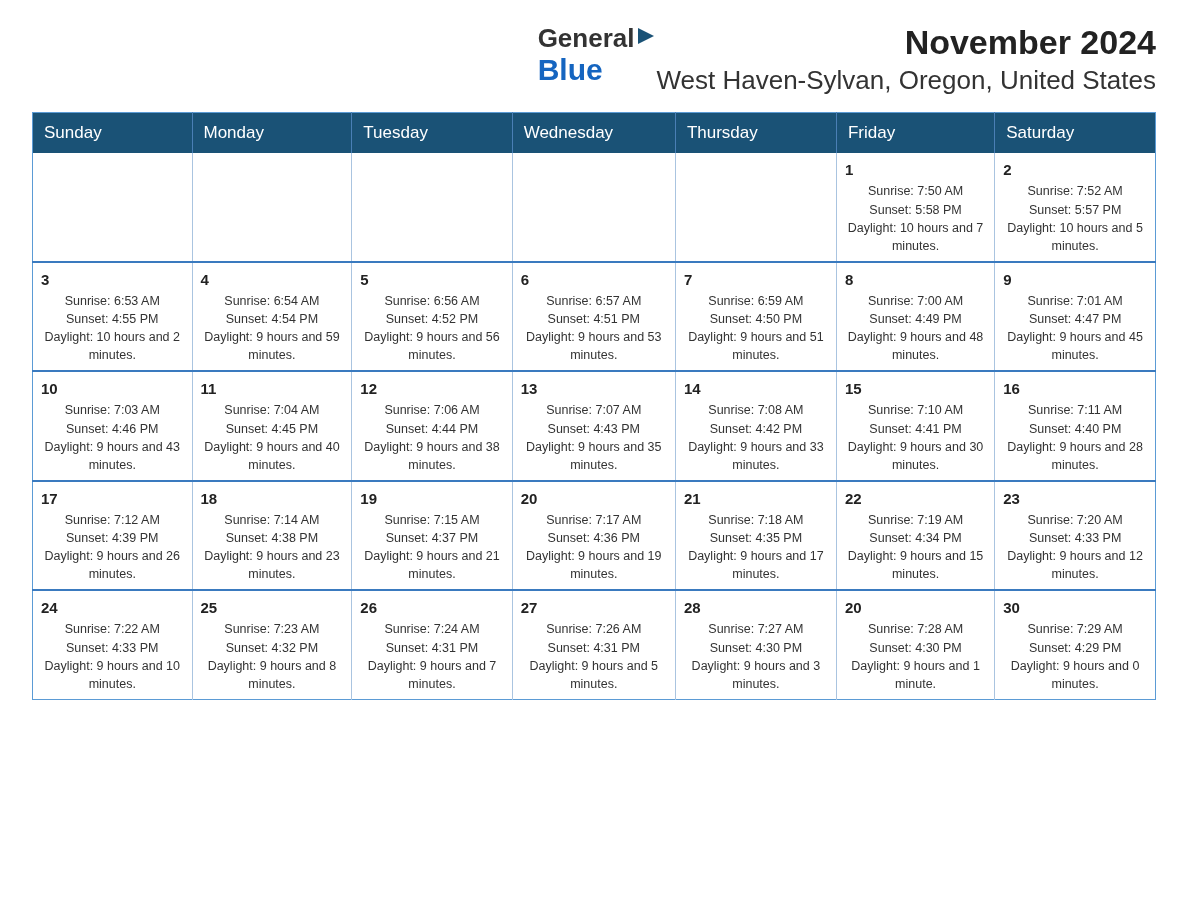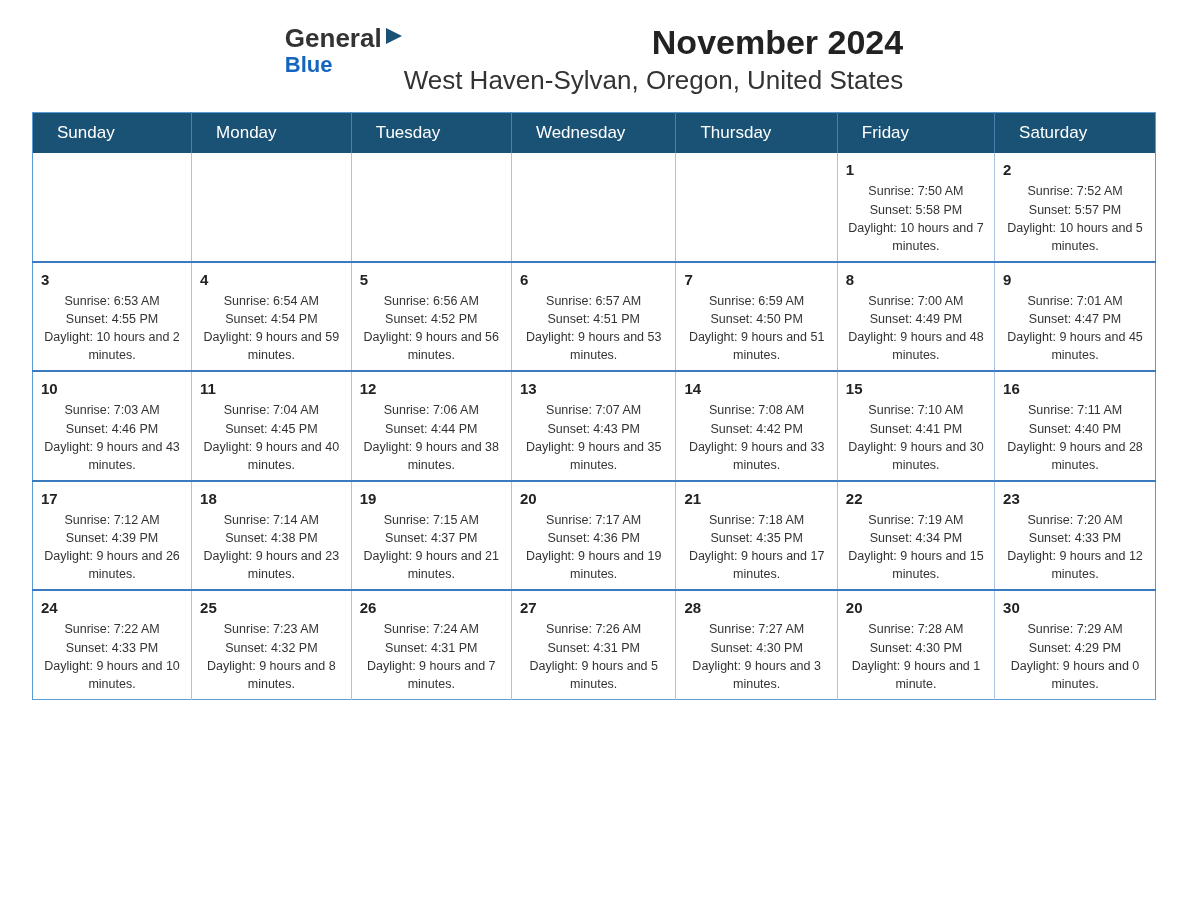--- a/index.html
+++ b/index.html
@@ -5,37 +5,37 @@
     * { box-sizing: border-box; margin: 0; padding: 0; }
     body {
       font-family: Arial, sans-serif;
       background: #fff;
       padding: 24px 32px;
       width: 1188px;
       min-height: 918px;
     }
     .header-area {
       display: flex;
-      justify-content: center;
+      justify-content: flex-end;
       align-items: flex-start;
       margin-bottom: 16px;
     }
     .logo {
       display: flex;
       flex-direction: column;
       align-items: flex-start;
     }
     .logo-general {
       font-size: 26px;
       font-weight: bold;
       color: #333;
       line-height: 1.1;
     }
     .logo-blue {
-      font-size: 22px;
+      font-size: 30px;
       font-weight: bold;
       color: #1565c0;
       line-height: 1.1;
     }
     .logo-line {
       display: flex;
       align-items: center;
     }
     .title-area {
       text-align: right;
@@ -55,21 +55,21 @@
     .calendar {
       width: 100%;
       border-collapse: collapse;
       border: 1.5px solid #5b9bd5;
     }
     .calendar thead tr th {
       background: #1a5276;
       color: #fff;
       font-size: 17px;
       font-weight: normal;
-      padding: 10px 24px;
+      padding: 10px 11px;
       text-align: left;
       border-right: 1px solid #4a7fb5;
     }
     .calendar thead tr th:last-child {
       border-right: none;
     }
     .calendar tbody tr td {
       vertical-align: top;
       padding: 8px 8px 6px 8px;
       border-right: 1px solid #aac4e0;

